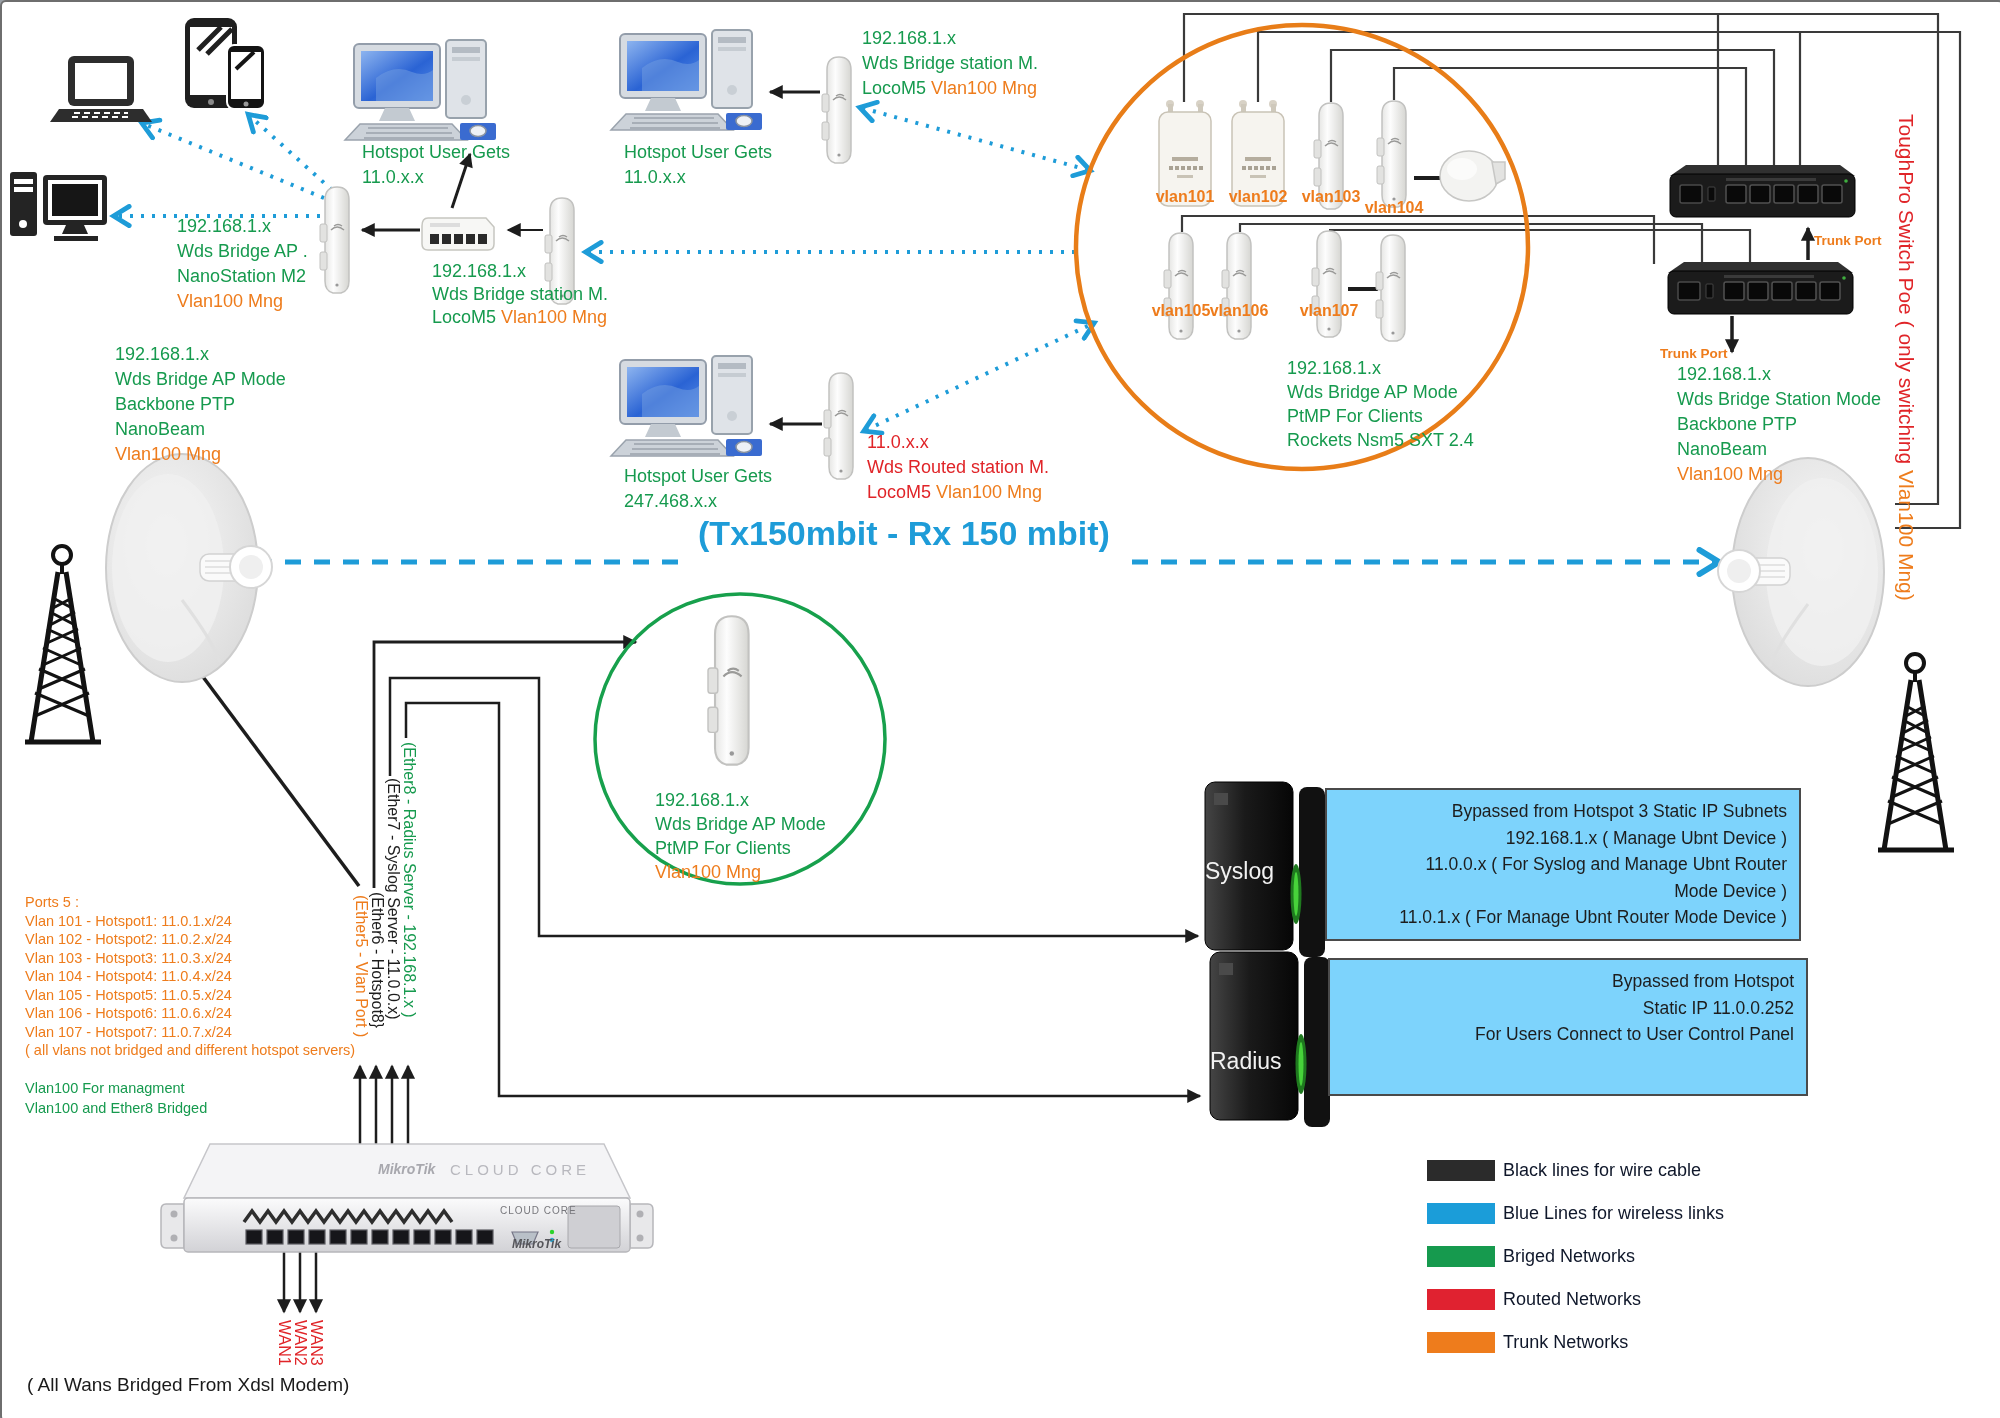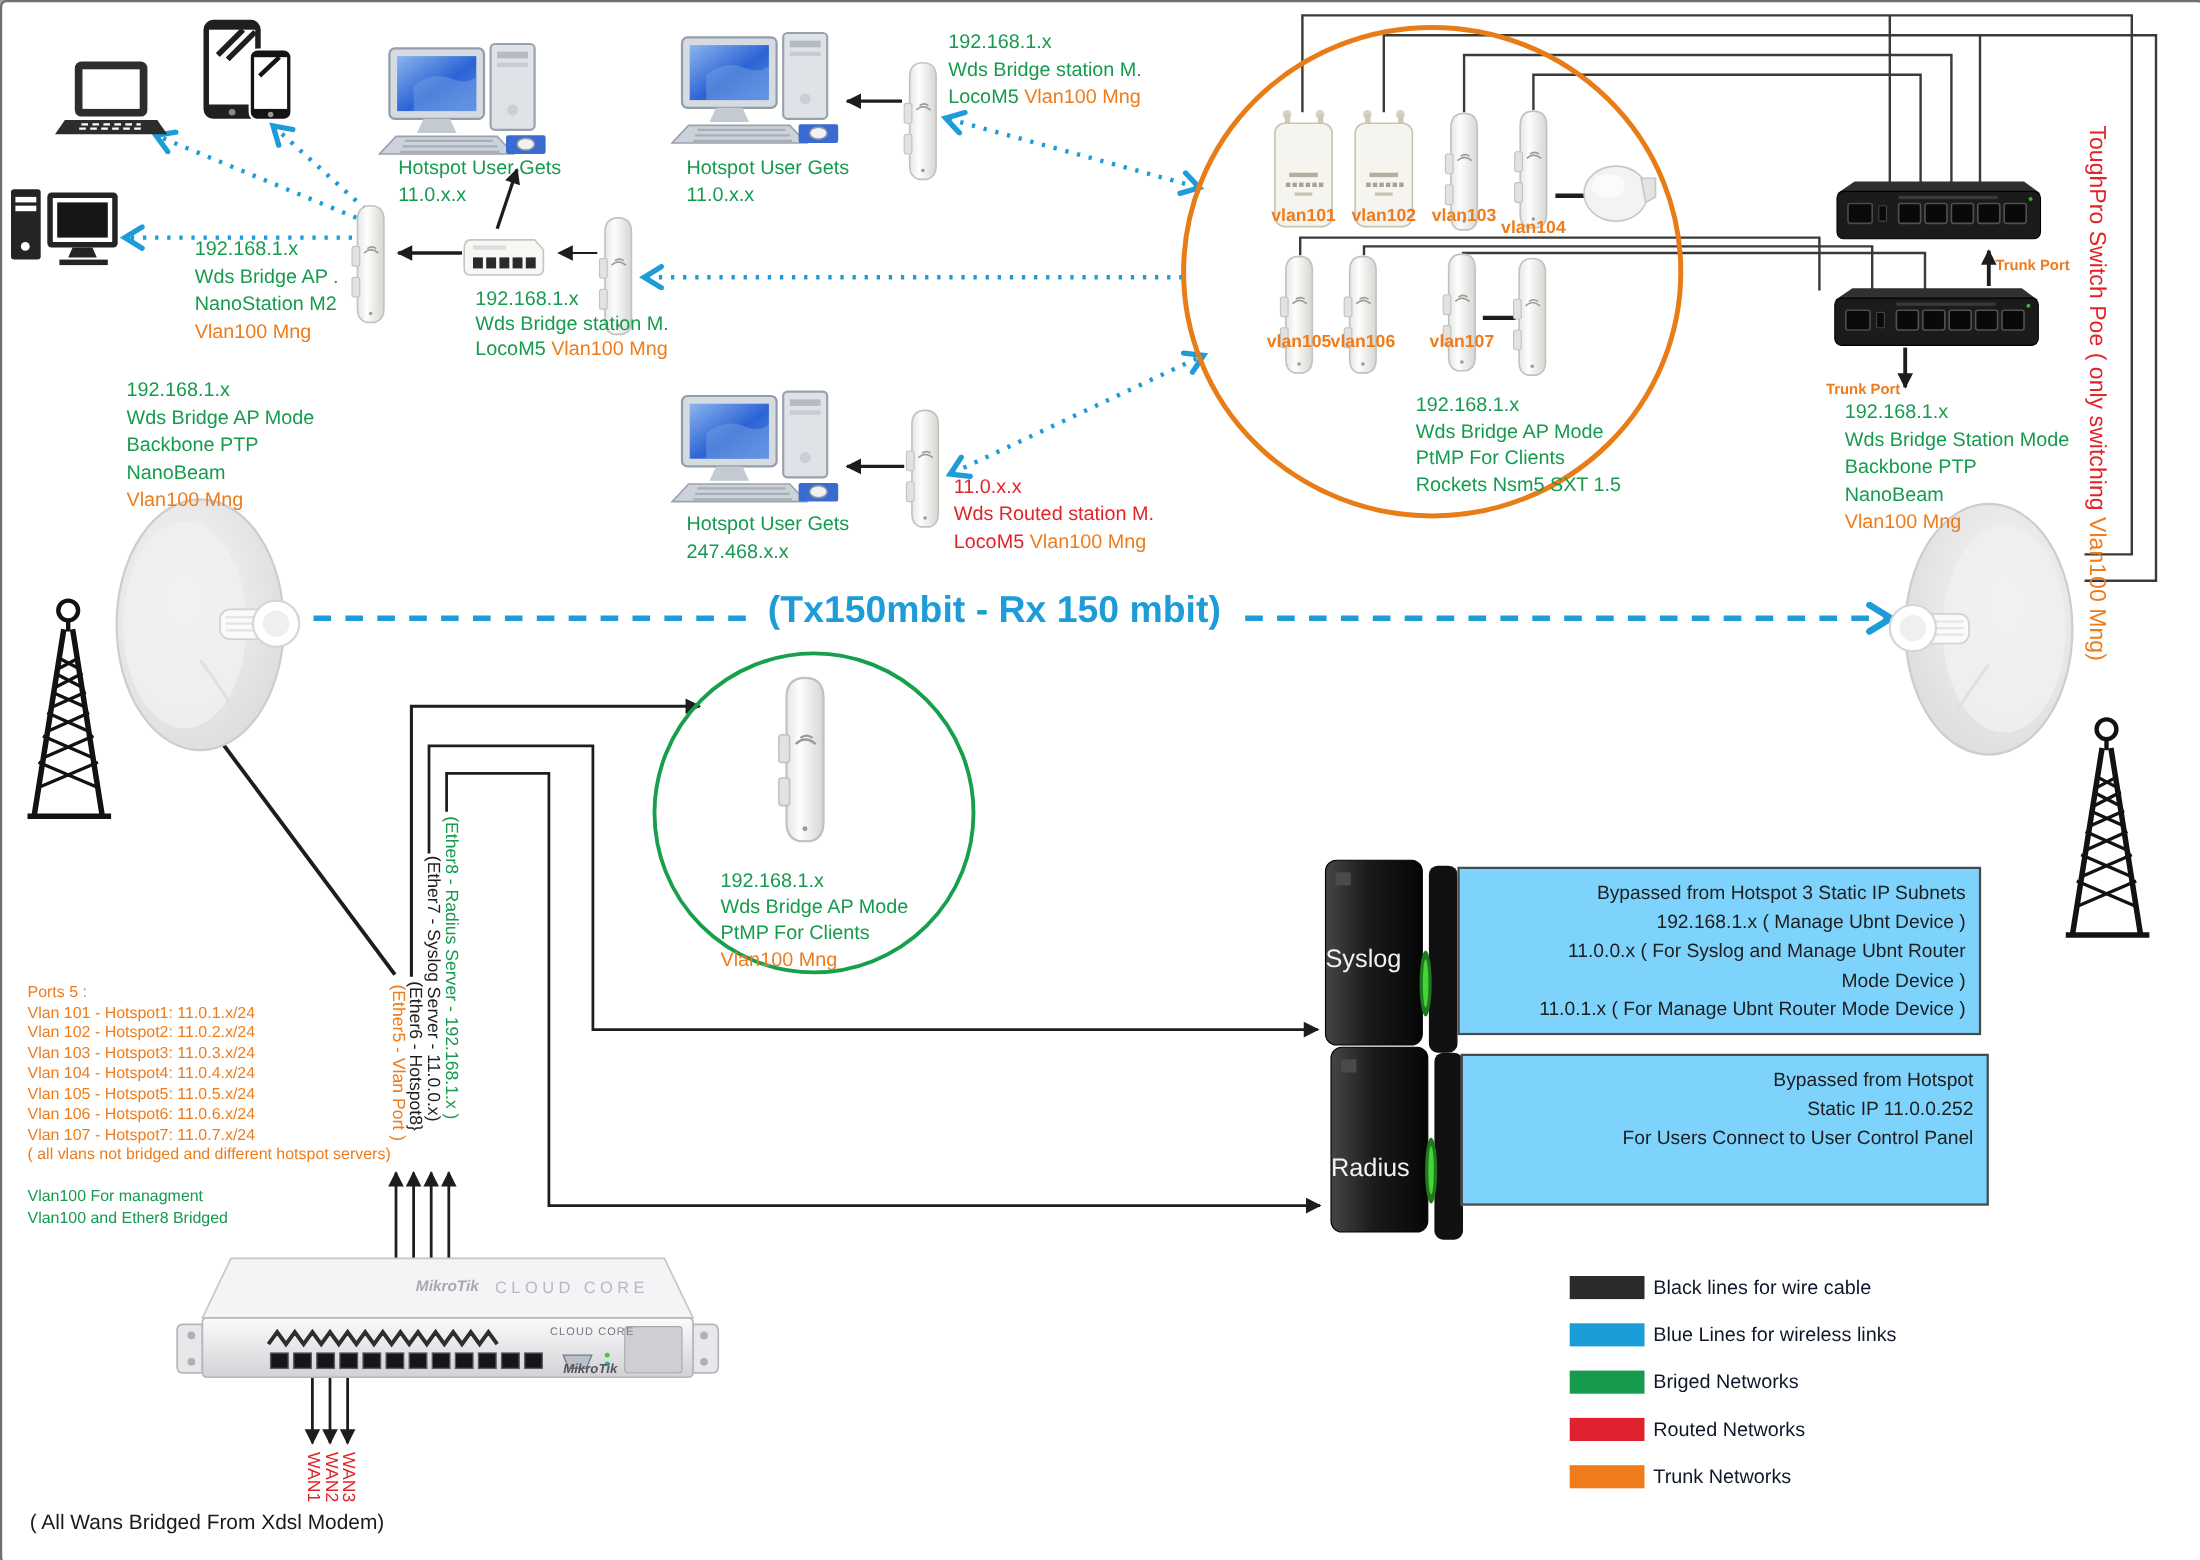--- a/index.html
+++ b/index.html
@@ -5,21 +5,21 @@
   html,body{margin:0;padding:0;background:#9aa0a6;font-family:"Liberation Sans",sans-serif;}
   #canvas{position:relative;width:2000px;height:1418px;background:#ffffff;border:2px solid #6e6e6e;border-radius:6px;overflow:hidden;margin:0 auto;}
   #wires{position:absolute;left:0;top:0;width:2000px;height:1418px;}
   .t{position:absolute;white-space:nowrap;font-size:18px;line-height:25px;}
   .g{color:#169a4e;}
   .o{color:#ee7c1c;}
   .r{color:#e02428;}
   .k{color:#1d1d1d;}
   .vlab{position:absolute;width:64px;text-align:center;font-size:16px;font-weight:bold;color:#ee7c1c;white-space:nowrap;}
   .vert{position:absolute;transform-origin:0 0;transform:rotate(90deg);white-space:nowrap;font-size:16px;}
-  .tx{position:absolute;left:676px;top:512px;width:452px;text-align:center;font-size:34px;font-weight:bold;color:#1e9cd8;margin-top:21px;}
+  .tx{position:absolute;left:676px;top:512px;width:452px;text-align:center;font-size:34px;font-weight:bold;color:#1e9cd8;}
   .small-o{position:absolute;font-size:13.5px;font-weight:bold;color:#ee7c1c;white-space:nowrap;}
   .ports{position:absolute;left:23px;top:891px;font-size:14.5px;line-height:18.5px;color:#ee7c1c;}
   .mgmt{position:absolute;left:23px;top:1076px;font-size:14.5px;line-height:20px;color:#169a4e;}
   .infobox{position:absolute;background:#7dd3fc;border:2px solid #4a4a4a;padding:8px 12px;font-size:17.5px;line-height:26.5px;color:#1d1d1d;text-align:right;}
   .srvname{position:absolute;width:64px;text-align:center;font-size:23px;color:#f2f2f2;}
   .legend-row{position:absolute;height:22px;}
   .legend-row .sw{position:absolute;left:0;top:0;width:68px;height:21px;}
   .legend-row .lab{position:absolute;left:76px;top:0;font-size:18px;line-height:21px;color:#0f172a;white-space:nowrap;}
   .sw0{background:#2b2b2b;} .sw1{background:#1b9dd9;} .sw2{background:#169a4e;} .sw3{background:#e02230;} .sw4{background:#ee7c1c;}
   .wan{position:absolute;transform-origin:0 0;transform:rotate(90deg);font-size:16px;color:#e02428;white-space:nowrap;}
@@ -360,21 +360,21 @@
 <div class="vlab" style="left:1297px;top:186px;">vlan103</div>
 <div class="vlab" style="left:1360px;top:186px;margin-top:11px;">vlan104</div>
 <div class="vlab" style="left:1147px;top:300px;">vlan105</div>
 <div class="vlab" style="left:1205px;top:300px;">vlan106</div>
 <div class="vlab" style="left:1295px;top:300px;">vlan107</div>
 
 <div class="t" style="left:1285px;top:354px;line-height:24px;">
   <div class="g">192.168.1.x</div>
   <div class="g">Wds Bridge AP Mode</div>
   <div class="g">PtMP For Clients</div>
-  <div class="g">Rockets Nsm5 SXT 1.5</div>
+  <div class="g">Rockets Nsm5 SXT 2.4</div>
 </div>
 
 <div class="small-o" style="left:1812px;top:231px;">Trunk Port</div>
 <div class="small-o" style="left:1658px;top:344px;">Trunk Port</div>
 
 <div class="rednote"><span class="r">ToughPro Switch Poe ( only switching </span><span class="o">Vlan100 Mng)</span></div>
 
 <div class="t" style="left:1675px;top:360px;">
   <div class="g">192.168.1.x</div>
   <div class="g">Wds Bridge Station Mode</div>

